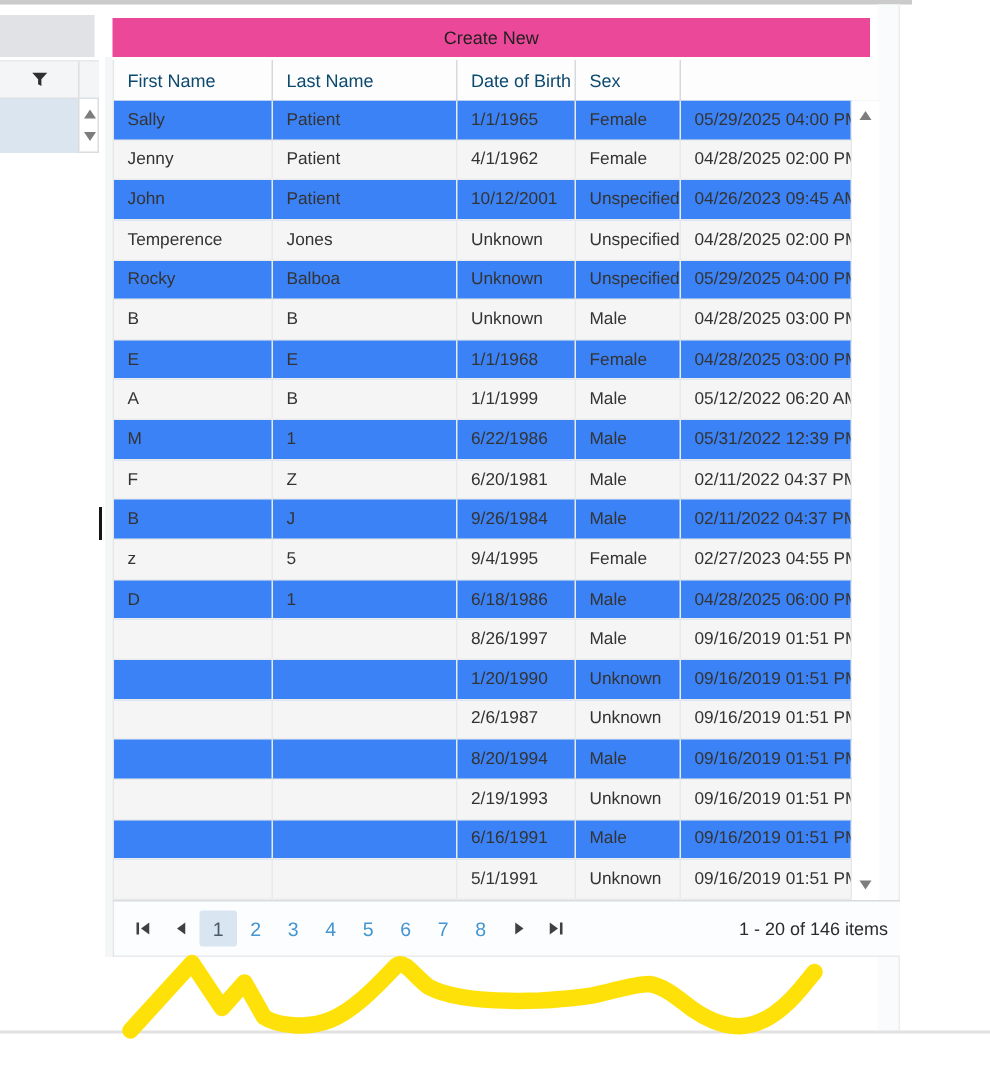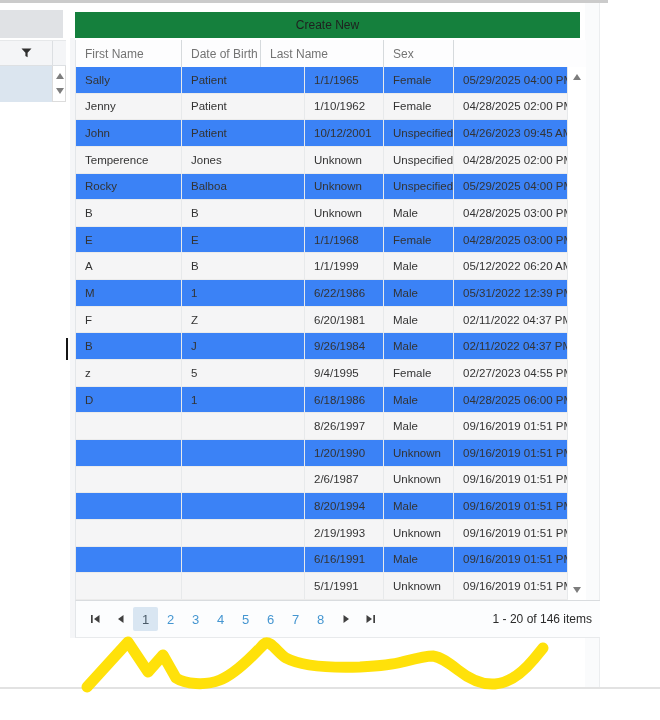--- a/index.html
+++ b/index.html
@@ -18,29 +18,29 @@
     border:1px solid #dcdcdc;border-top:none;}
   .tri{width:0;height:0;position:absolute;left:3px;}
   .tri-up{top:7px;border-left:4px solid transparent;border-right:4px solid transparent;border-bottom:6px solid #7d7d7d;}
   .tri-down{bottom:7px;border-left:4px solid transparent;border-right:4px solid transparent;border-top:6px solid #7d7d7d;}
   .splitter{left:70px;top:38px;width:5px;height:600px;background:#f5f6f8;}
   .cursor-mark{left:66px;top:338px;width:2px;height:22px;background:#151515;}
   
   .right-strip{left:585px;top:3px;width:15px;height:684px;background:#fafbfc;}
   .right-edge{left:599px;top:3px;width:1px;height:684px;background:#ebedef;}
   .bottom-edge{left:0;top:687px;width:660px;height:2px;background:#e2e2e2;}
-  .create-new{left:75px;top:12px;width:505px;height:26px;background:#15803d;
+  .create-new{left:75px;top:12px;width:505px;height:26px;background:#ec4899;
     display:flex;align-items:center;justify-content:center;font-size:12px;color:#1f1f1f;cursor:pointer;}
   
   .grid{left:75px;top:40px;width:510px;height:560px;background:#fff;
     border-left:1px solid #e3e6e9;border-right:1px solid #e3e6e9;}
   .ghead{position:absolute;left:0;top:0;width:510px;height:27px;background:#fdfdfe;
     border-bottom:1px solid #d6dadd;display:flex;}
   .hcell{height:100%;border-right:1px solid #d6dadd;display:flex;align-items:center;
-    padding-left:9px;font-size:12px;color:#737373;box-sizing:border-box;cursor:pointer;
+    padding-left:9px;font-size:12px;color:#0c4a6e;box-sizing:border-box;cursor:pointer;
     white-space:nowrap;overflow:hidden;}
   .gbody{position:absolute;left:0;top:27px;width:492px;height:533px;overflow:hidden;}
   .trow{display:flex;height:26.65px;background:#3b82f6;border-bottom:1px solid #ebebeb;box-sizing:border-box;}
   .trow.alt{background:#f5f5f6;}
   .tcell{height:100%;border-right:1px solid #e7e9eb;display:flex;align-items:center;
     padding-left:9px;font-size:11.5px;color:#333;box-sizing:border-box;white-space:nowrap;overflow:hidden;}
   .col-0{width:106px;}.col-1{width:123px;}.col-2{width:79px;}.col-3{width:70px;}.col-4{width:114px;}
   .grid-scroll{position:absolute;left:492px;top:27px;width:18px;height:533px;background:#fff;}
   .grid-scroll .tri{left:5px;}
   
@@ -81,36 +81,36 @@
 
 <div class="abs right-strip"></div>
 <div class="abs right-edge"></div>
 <div class="abs bottom-edge"></div>
 
 <div class="abs create-new">Create New</div>
 
 <div class="abs grid">
   <div class="ghead">
       <div class="hcell col-0">First Name</div>
+      <div class="hcell col-1">Last Name</div>
       <div class="hcell col-2">Date of Birth</div>
-      <div class="hcell col-1">Last Name</div>
       <div class="hcell col-3">Sex</div>
     </div>
   <div class="gbody">
       <div class="trow">
         <div class="tcell col-0">Sally</div>
         <div class="tcell col-1">Patient</div>
         <div class="tcell col-2">1/1/1965</div>
         <div class="tcell col-3">Female</div>
         <div class="tcell col-4">05/29/2025 04:00 PM</div>
       </div>
       <div class="trow alt">
         <div class="tcell col-0">Jenny</div>
         <div class="tcell col-1">Patient</div>
-        <div class="tcell col-2">1/10/1962</div>
+        <div class="tcell col-2">4/1/1962</div>
         <div class="tcell col-3">Female</div>
         <div class="tcell col-4">04/28/2025 02:00 PM</div>
       </div>
       <div class="trow">
         <div class="tcell col-0">John</div>
         <div class="tcell col-1">Patient</div>
         <div class="tcell col-2">10/12/2001</div>
         <div class="tcell col-3">Unspecified</div>
         <div class="tcell col-4">04/26/2023 09:45 AM</div>
       </div>

